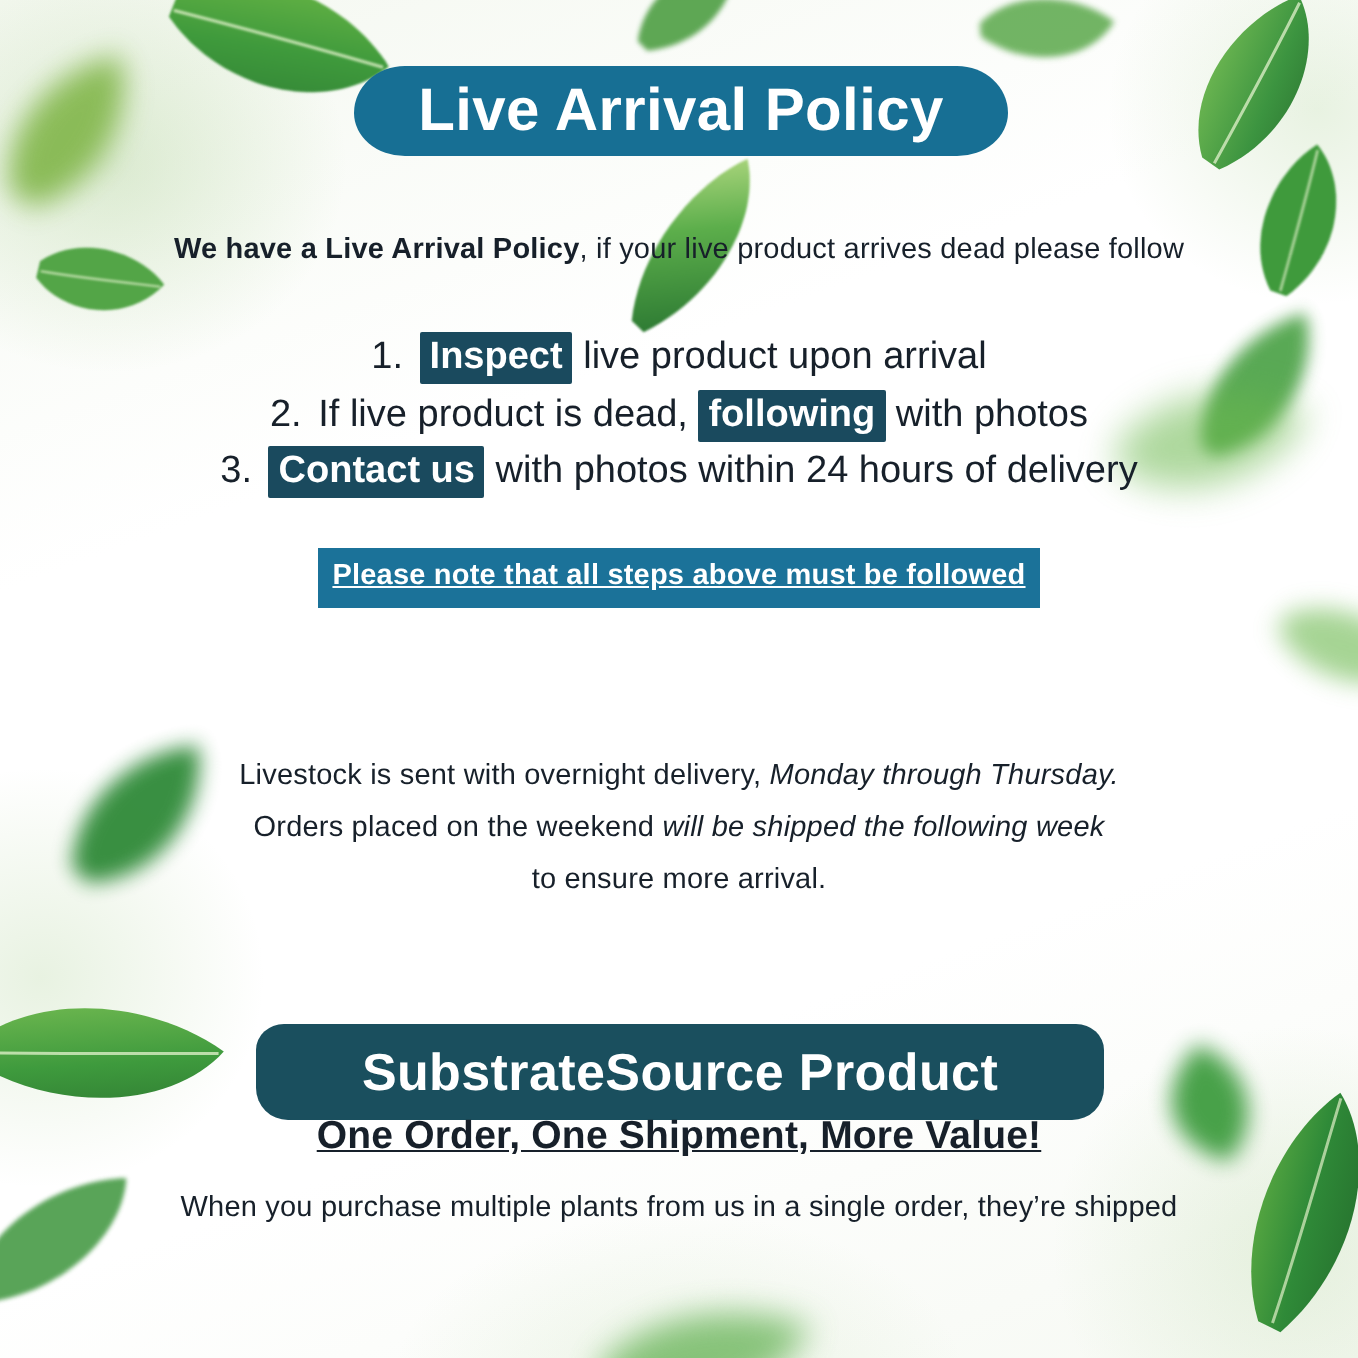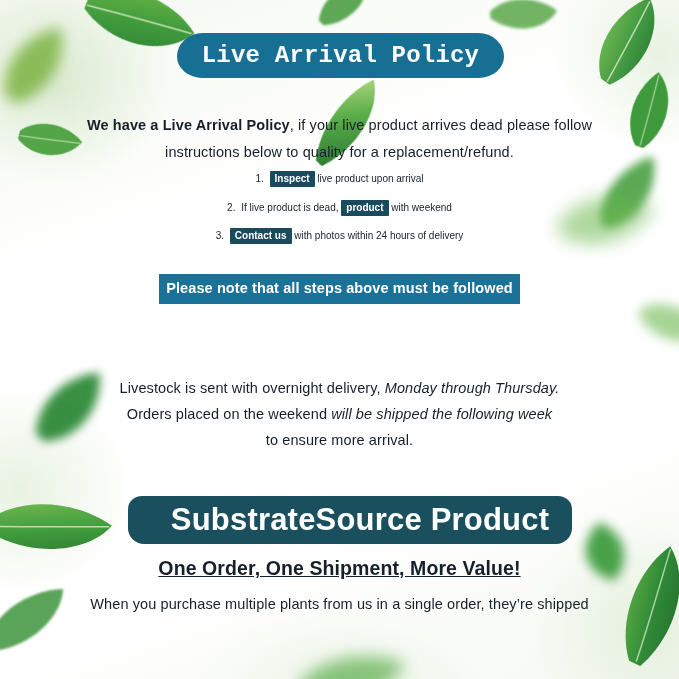--- a/index.html
+++ b/index.html
@@ -59,33 +59,31 @@
     white-space: nowrap;
   }
 
   #banner-live {
     left: 177px;
     top: 33px;
     width: 327px;
     height: 45px;
     background: #176f94;
     border-radius: 26px 26px 26px 26px / 24px 24px 22px 22px;
-    font-size: 24px;
-    font-family: Liberation Mono, monospace;
+    font-size: 30px;
   }
 
   #banner-product {
     left: 128px;
-    top: 496px;
+    top: 512px;
     width: 424px;
     height: 48px;
     background: #1a4f5e;
     border-radius: 14px 14px 16px 16px / 13px 13px 16px 16px;
-    font-size: 31px;
-    padding-left: 20px;
+    font-size: 26px;
   }
 
   .para {
     position: absolute;
     width: 100%;
     text-align: center;
     color: #17202a;
     font-size: 14.5px;
     line-height: 27px;
     letter-spacing: 0.1px;
@@ -100,21 +98,21 @@
   }
   #intro-para .strong { font-weight: bold; }
 
   .steps {
     position: absolute;
     left: 0;
     top: 165px;
     width: 100%;
     text-align: center;
     color: #17202a;
-    font-size: 10px;
+    font-size: 19px;
     line-height: 28.5px;
   }
   .step { white-space: nowrap; }
   .step .num { margin-right: 3px; }
 
   .hl-dark {
     background: #1a4a5e;
     color: #ffffff;
     font-weight: bold;
     padding: 2px 5px 3px 5px;
@@ -131,20 +129,21 @@
   }
   #note-block .note-line {
     display: inline-block;
     background: #1b7299;
     color: #ffffff;
     font-weight: bold;
     font-size: 14.5px;
     padding: 3px 7px 4px 7px;
     letter-spacing: 0.1px;
     white-space: nowrap;
+    text-decoration: underline;
   }
   #note-block .note-row { display: block; margin-bottom: 4px; }
 
   #ship-para {
     left: 0;
     top: 375px;
     padding: 0 95px;
     box-sizing: border-box;
     line-height: 26px;
     text-align: center;
@@ -324,30 +323,29 @@
   </div>
 
   <div class="content">
 
     <div class="banner" id="banner-live">
       <span>Live Arrival Policy</span>
     </div>
 
     <div class="para" id="intro-para">
       <span class="strong">We have a Live Arrival Policy</span><span>, if your live product arrives dead please follow</span><br>
-      <span>instructions below to quality for a replacement/refund.</span>
     </div>
 
     <div class="steps">
       <div class="step">
         <span class="num">1.</span><span></span>
         <span class="hl-dark">Inspect</span><span> live product upon arrival</span>
       </div>
       <div class="step">
-        <span class="num">2.</span><span> If live product is dead, </span><span class="hl-dark">product</span><span> with weekend</span>
+        <span class="num">2.</span><span> If live product is dead, </span><span class="hl-dark">following</span><span> with photos</span>
       </div>
       <div class="step">
         <span class="num">3.</span><span> </span><span class="hl-dark">Contact us</span><span> with photos within 24 hours of delivery</span>
       </div>
     </div>
 
     <div id="note-block">
       <span class="note-row">
         <span class="note-line">Please note that all steps above must be followed</span>
       </span>

